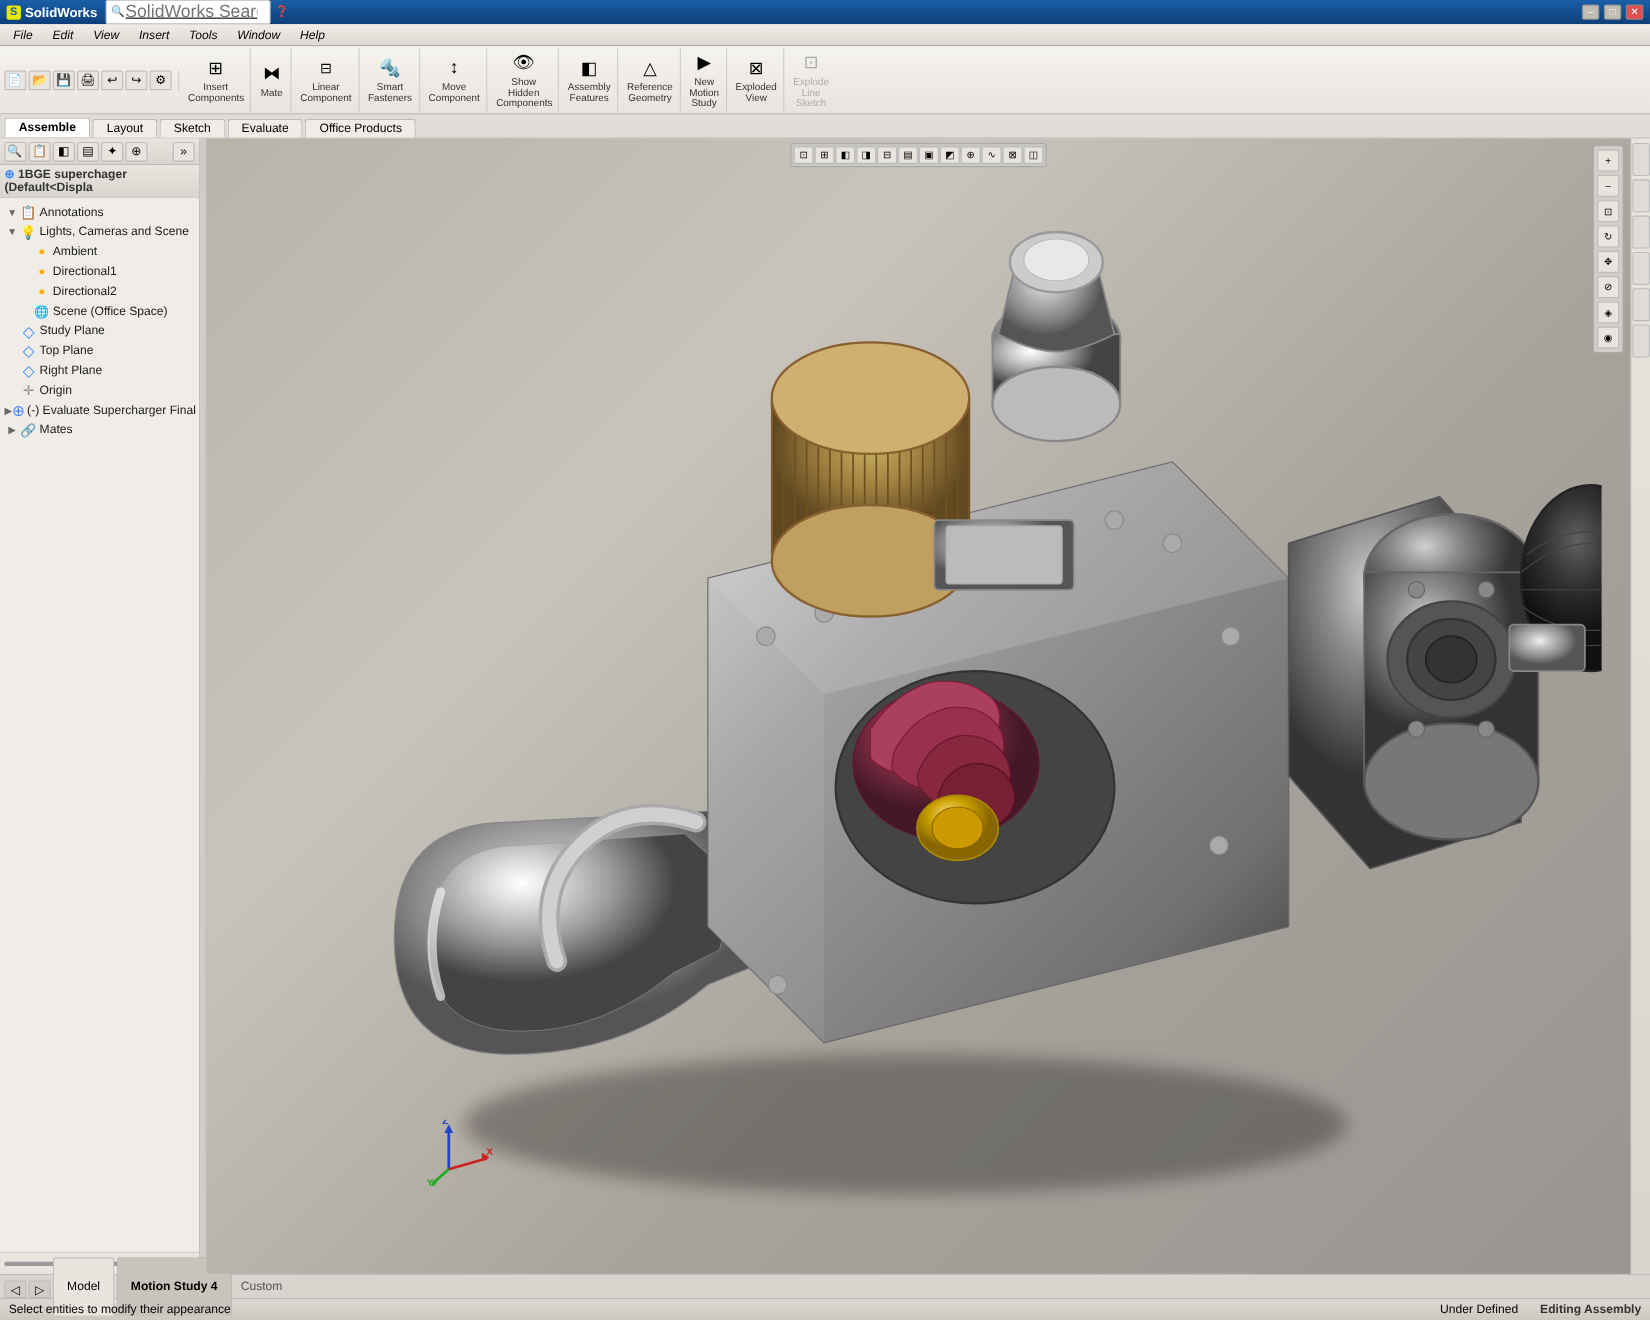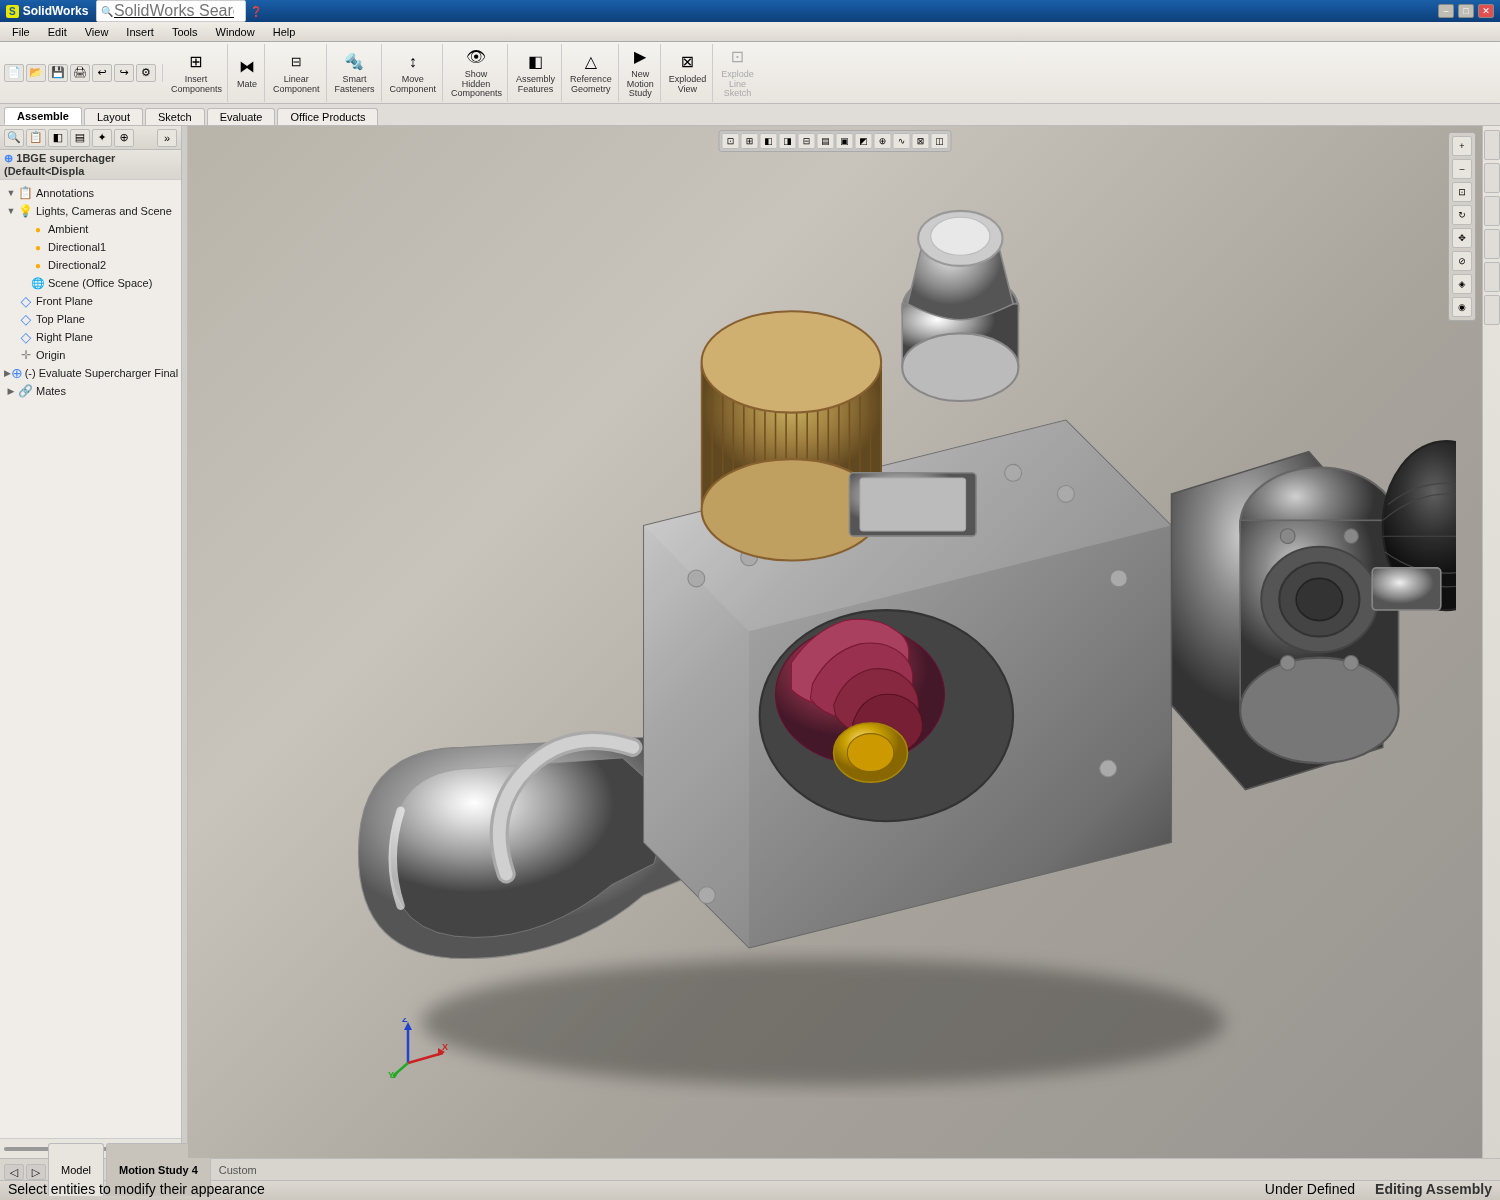--- a/index.html
+++ b/index.html
@@ -83,20 +83,21 @@
       display: flex;
       align-items: center;
       padding: 0 4px;
       gap: 2px;
     }
     .menu-item {
       padding: 2px 8px;
       font-size: 11px;
       cursor: pointer;
       border-radius: 2px;
+      font-style: italic;
     }
 
     
     #toolbar {
       height: 62px;
       background: linear-gradient(to bottom, #f5f3ef, #e8e4de);
       border-bottom: 1px solid #bbb;
       display: flex;
       align-items: center;
       padding: 0 4px;
@@ -283,23 +284,23 @@
       border-radius: 2px;
       cursor: pointer;
     }
 
     
     #status-bar {
       height: 20px;
       background: linear-gradient(to bottom, #ddd9d2, #ccc8c0);
       border-top: 1px solid #bbb;
       display: flex;
-      align-items: flex-start;
+      align-items: center;
       padding: 0 8px;
-      font-size: 14px;
+      font-size: 11px;
       gap: 24px;
     }
     #status-bar .status-text { flex: 1; }
     #status-bar .status-right {
       display: flex;
       gap: 20px;
       align-items: center;
     }
 
     
@@ -518,21 +519,21 @@
       </div>
       <div class="tree-item indent-1">
         <div class="tree-expand"></div>
         <div class="tree-icon" style="font-size:11px;">🌐</div>
         <span class="tree-text">Scene (Office Space)</span>
       </div>
 
       <div class="tree-item">
         <div class="tree-expand"></div>
         <div class="tree-icon" style="color:#4488ff; font-size:14px;">◇</div>
-        <span class="tree-text">Front Plane</span>
+        <span class="tree-text">Study Plane</span>
       </div>
 
       <div class="tree-item">
         <div class="tree-expand"></div>
         <div class="tree-icon" style="color:#4488ff; font-size:14px;">◇</div>
         <span class="tree-text">Top Plane</span>
       </div>
 
       <div class="tree-item">
         <div class="tree-expand"></div>

